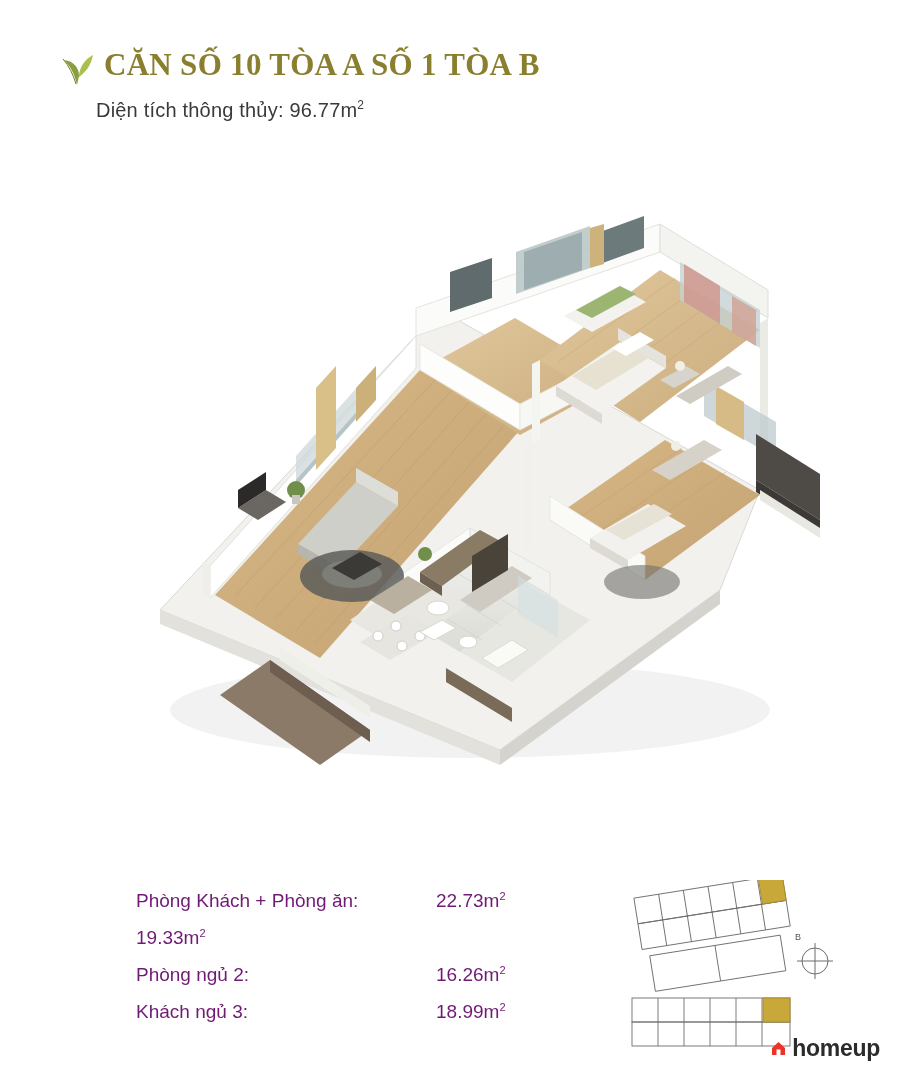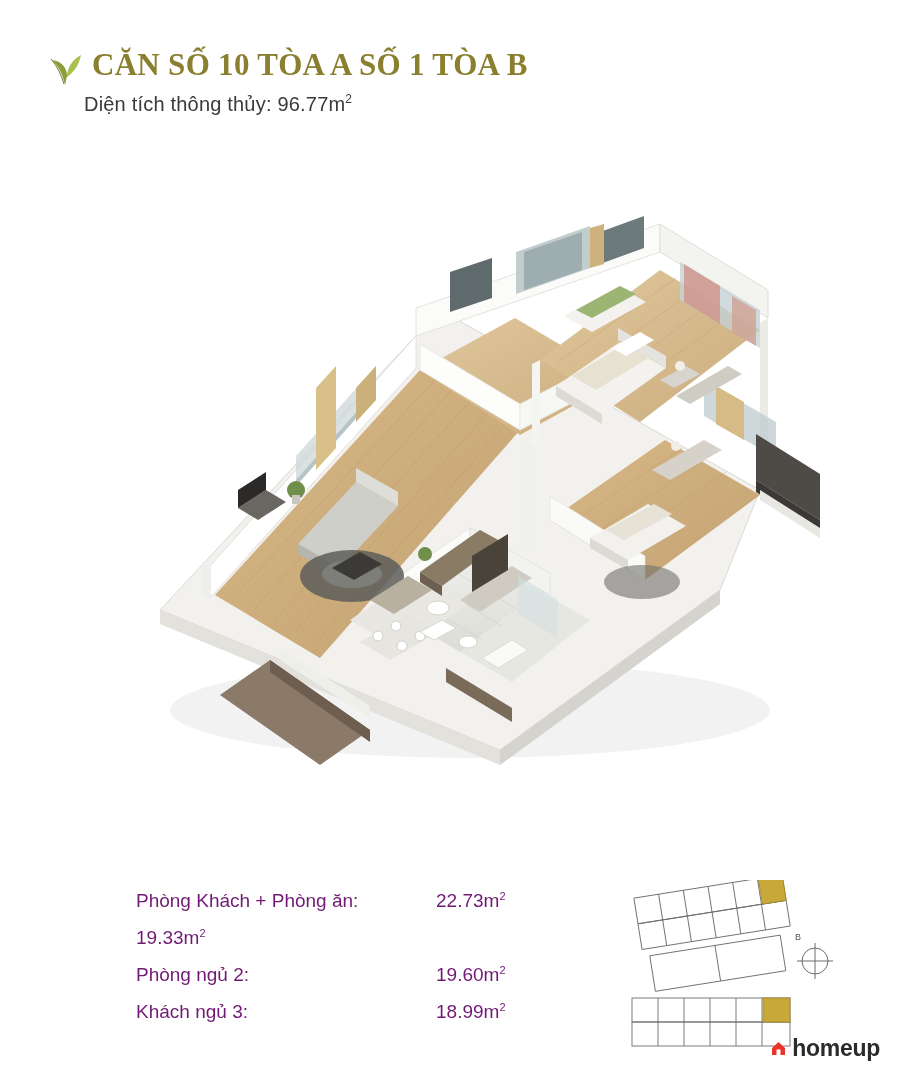--- a/index.html
+++ b/index.html
@@ -16,21 +16,21 @@
     color: #2b2b2b;
     overflow: hidden;
   }
 
   
   .header {
     position: absolute;
     left: 0;
     top: 48px;
     width: 902px;
-    padding-left: 48px;
+    padding-left: 60px;
   }
   .title-row {
     display: flex;
     align-items: flex-start;
     gap: 10px;
   }
   .leaf-icon {
     width: 34px;
     height: 36px;
     position: relative;
@@ -40,21 +40,21 @@
   .title-text {
     font-family: "Liberation Serif", serif;
     font-weight: bold;
     font-size: 31px;
     letter-spacing: 0.3px;
     color: #8a7f2e;
     line-height: 1.1;
     white-space: nowrap;
   }
   .subtitle {
-    margin-top: 6px;
+    margin-top: 12px;
     margin-left: 36px;
     font-size: 20px;
     color: #3a3a3a;
     letter-spacing: 0.2px;
   }
   .subtitle .sup { font-size: 12px; vertical-align: super; }
 
   
   .plan-wrap {
     position: absolute;
@@ -329,21 +329,21 @@
 <div class="specs">
   <div class="spec-row">
     <span class="spec-label">Phòng Khách + Phòng ăn:</span>
     <span class="spec-value"><span>22.73m</span><span class="sup">2</span></span>
   </div>
   <div class="spec-row">
     <span class="spec-value"><span>19.33m</span><span class="sup">2</span></span>
   </div>
   <div class="spec-row">
     <span class="spec-label">Phòng ngủ 2:</span>
-    <span class="spec-value"><span>19.60m</span><span class="sup">2</span></span>
+    <span class="spec-value"><span>16.26m</span><span class="sup">2</span></span>
   </div>
   <div class="spec-row">
     <span class="spec-label">Khách ngủ 3:</span>
     <span class="spec-value"><span>18.99m</span><span class="sup">2</span></span>
   </div>
 </div>
 
 <div class="keyplan">
   <svg width="200" height="180" viewBox="0 0 200 180">
     <g stroke="#6d6d6d" stroke-width="0.9" fill="none">

